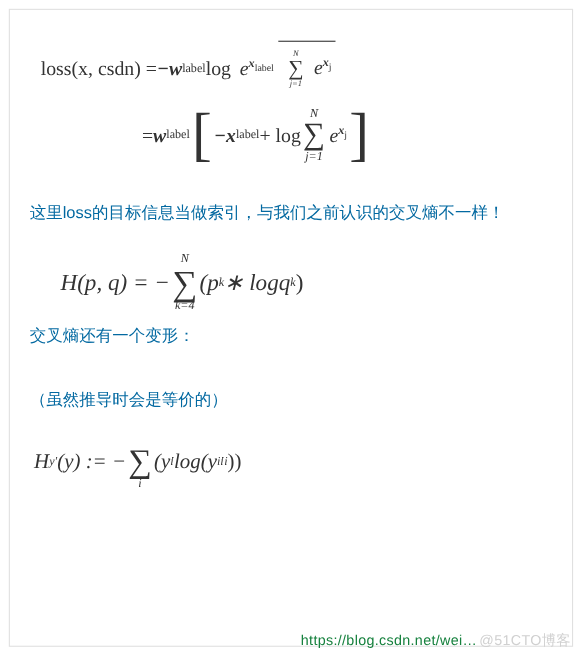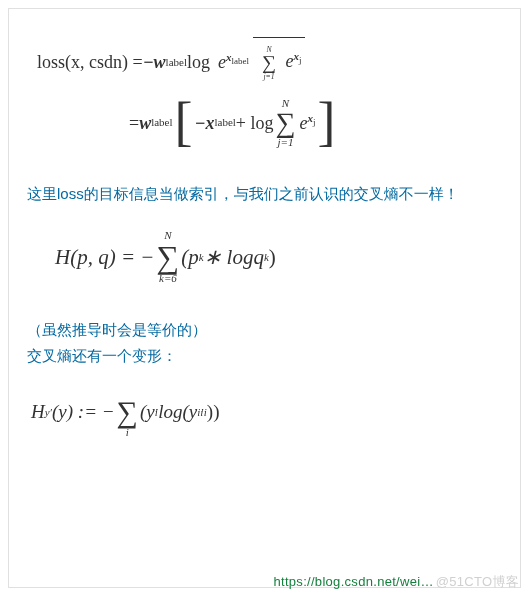--- a/index.html
+++ b/index.html
@@ -146,31 +146,31 @@
     </div>
   </div>
 
   <div class="text-line" style="margin-top:34px;">这里loss的目标信息当做索引，与我们之前认识的交叉熵不一样！</div>
 
   <div class="formula2">
     <span class="it">H(p, q) = −</span>
     <span class="sumblock" style="margin:0 2px;">
       <span class="top">N</span>
       <span class="sigma" style="font-size:32px;">∑</span>
-      <span class="bot">k=6</span>
+      <span class="bot">k=4</span>
     </span>
     <span class="it">(p</span>
     <span class="sub it">k</span>
     <span class="it"> ∗ logq</span>
     <span class="sub it">k</span>
     <span>)</span>
   </div>
 
+  <div class="text-line" style="margin-top:2px;">交叉熵还有一个变形：</div>
   <div class="text-line" style="margin-top:34px; margin-bottom:0;">（虽然推导时会是等价的）</div>
-  <div class="text-line" style="margin-top:2px;">交叉熵还有一个变形：</div>
 
   <div class="formula3">
     <span class="it">H</span>
     <span class="sub it">y′</span>
     <span class="it">(y) := − </span>
     <span class="sumblock">
       <span class="top">&nbsp;</span>
       <span class="sigma" style="font-size:30px;">∑</span>
       <span class="bot">i</span>
     </span>

